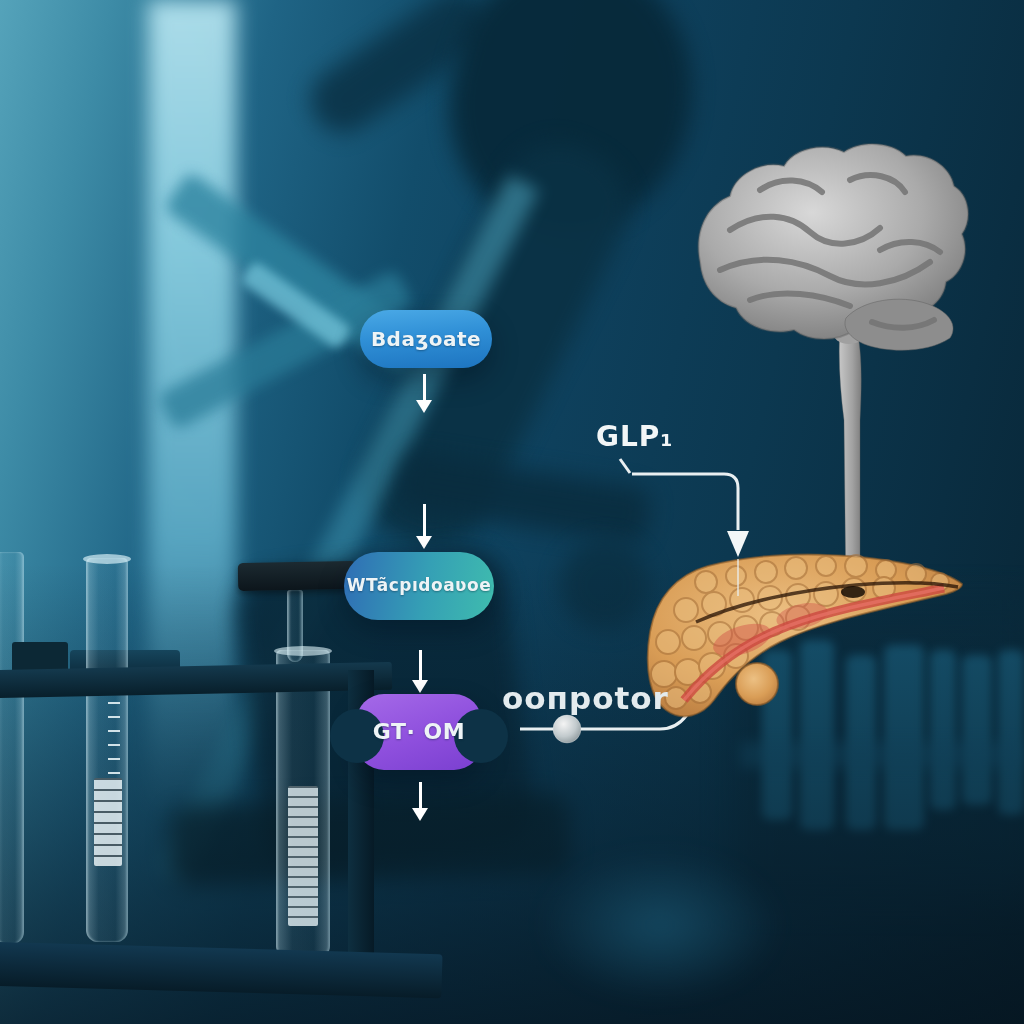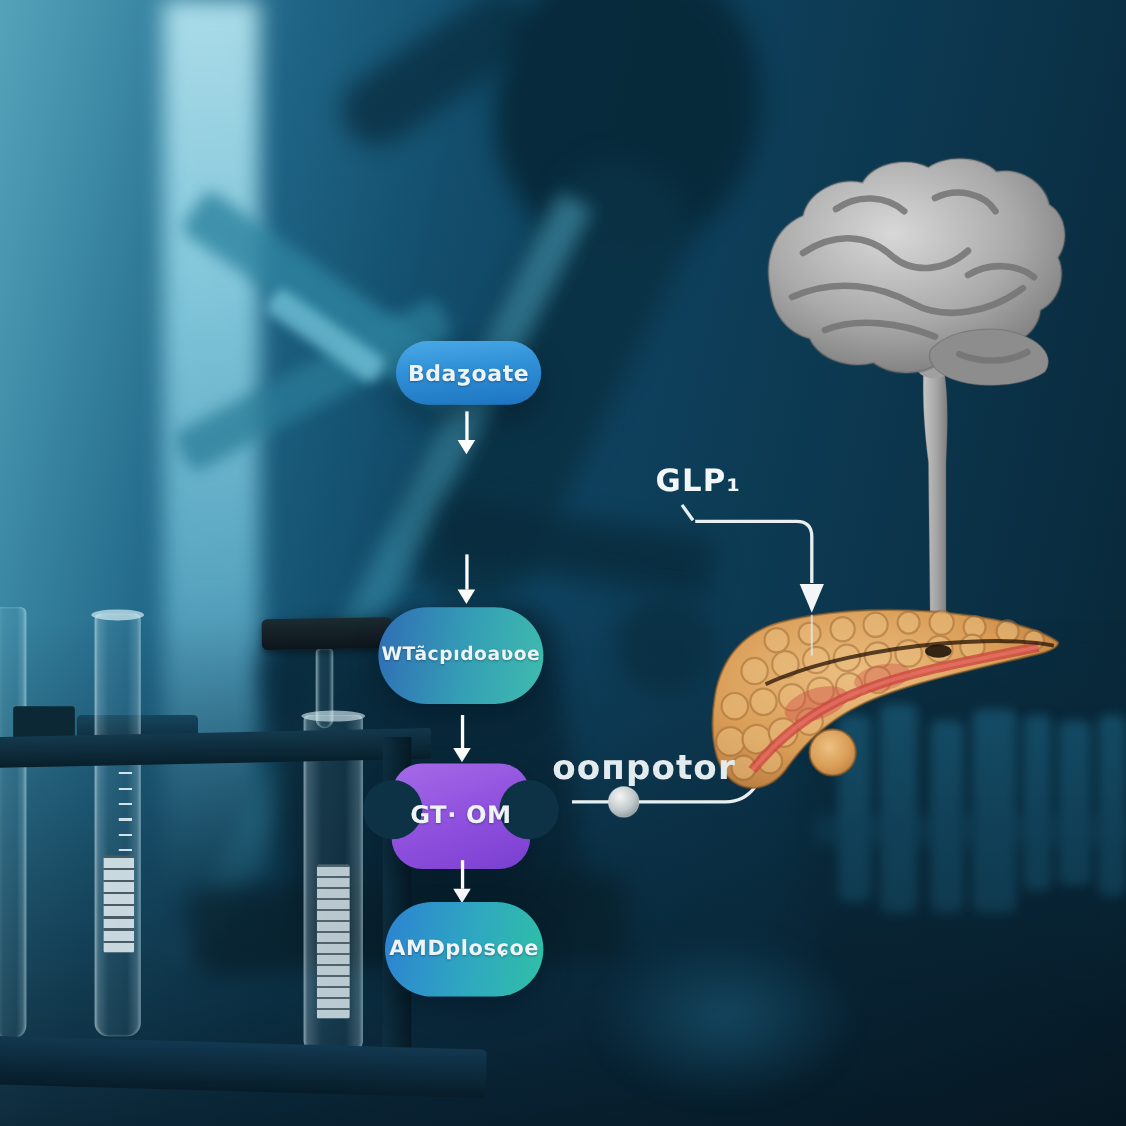--- a/index.html
+++ b/index.html
@@ -65,23 +65,23 @@
   .node .lbl{position:static;}
   .node1{left:360px;top:310px;width:132px;height:58px;border-radius:30px;font-size:20px;
     background:linear-gradient(175deg,#4aa9e6 0%,#2f8fd6 45%,#1d74c0 100%);}
   .node1::before{content:'';position:absolute;width:56px;height:56px;border-radius:50%;left:8px;top:-20px;background:#3f9fe0;z-index:-1;}
   .node1::after{content:'';position:absolute;width:66px;height:66px;border-radius:50%;right:8px;top:-24px;background:#45a5e4;z-index:-1;}
   .node1 .ear{width:28px;height:28px;left:-10px;top:14px;background:#2f8cd2;border-radius:50%;z-index:-1;}
   .node2{left:366px;top:406px;width:118px;height:92px;border-radius:40px;font-size:18px;
     background:linear-gradient(150deg,#8a66de 0%,#9b7ae8 40%,#7550cd 100%);}
   .node2::before{content:'';position:absolute;width:94px;height:92px;border-radius:50%;left:-22px;top:0;background:#8460da;z-index:-1;}
   .node2::after{content:'';position:absolute;width:94px;height:92px;border-radius:50%;right:-22px;top:0;background:#8d68e0;z-index:-1;}
-  .node3{left:344px;top:552px;width:150px;height:88px;border-radius:46px;font-size:17px;
+  .node3{left:344px;top:552px;width:150px;height:68px;border-radius:46px;font-size:17px;
     background:linear-gradient(100deg,#2f6db5 0%,#35a0b5 55%,#3fbcae 100%);}
-  .node4{left:356px;top:694px;width:126px;height:96px;border-radius:28px;font-size:22px;
+  .node4{left:356px;top:694px;width:126px;height:76px;border-radius:28px;font-size:22px;
     background:linear-gradient(160deg,#a56ae8 0%,#8e4fdd 55%,#7a3fd0 100%);}
   .pinch{width:54px;height:54px;border-radius:50%;top:15px;background:#0d3246;}
   .pinch.pl{left:-26px;} .pinch.pr{right:-26px;}
   .node5{left:350px;top:820px;width:144px;height:86px;border-radius:44px;font-size:19px;
     background:linear-gradient(100deg,#2c82d2 0%,#2fa8c0 55%,#30c0a6 100%);}
   .arrow{width:3px;background:#fff;}
   .arrow::after{content:'';position:absolute;left:-7px;bottom:-13px;border:8.5px solid transparent;border-bottom:0;border-top:13px solid #fff;}
   .a1{left:423px;top:374px;height:26px;}
   .a2{left:423px;top:504px;height:32px;}
   .a3{left:419px;top:650px;height:30px;}
@@ -255,20 +255,17 @@
   </div>
   <div class="arrow a3"></div>
 
   <div class="node node4">
     <span class="pinch pl"></span>
     <span class="pinch pr"></span>
     <span class="lbl">GT· OM</span>
   </div>
   <div class="arrow a4"></div>
 
-  <div class="node node5">
-    <span class="lbl">AMDplosɕoe</span>
-  </div>
 
   <div class="glp1">GLP₁</div>
   <div class="receptor">ooпpotor</div>
 
 </div>
 
 </body></html>

